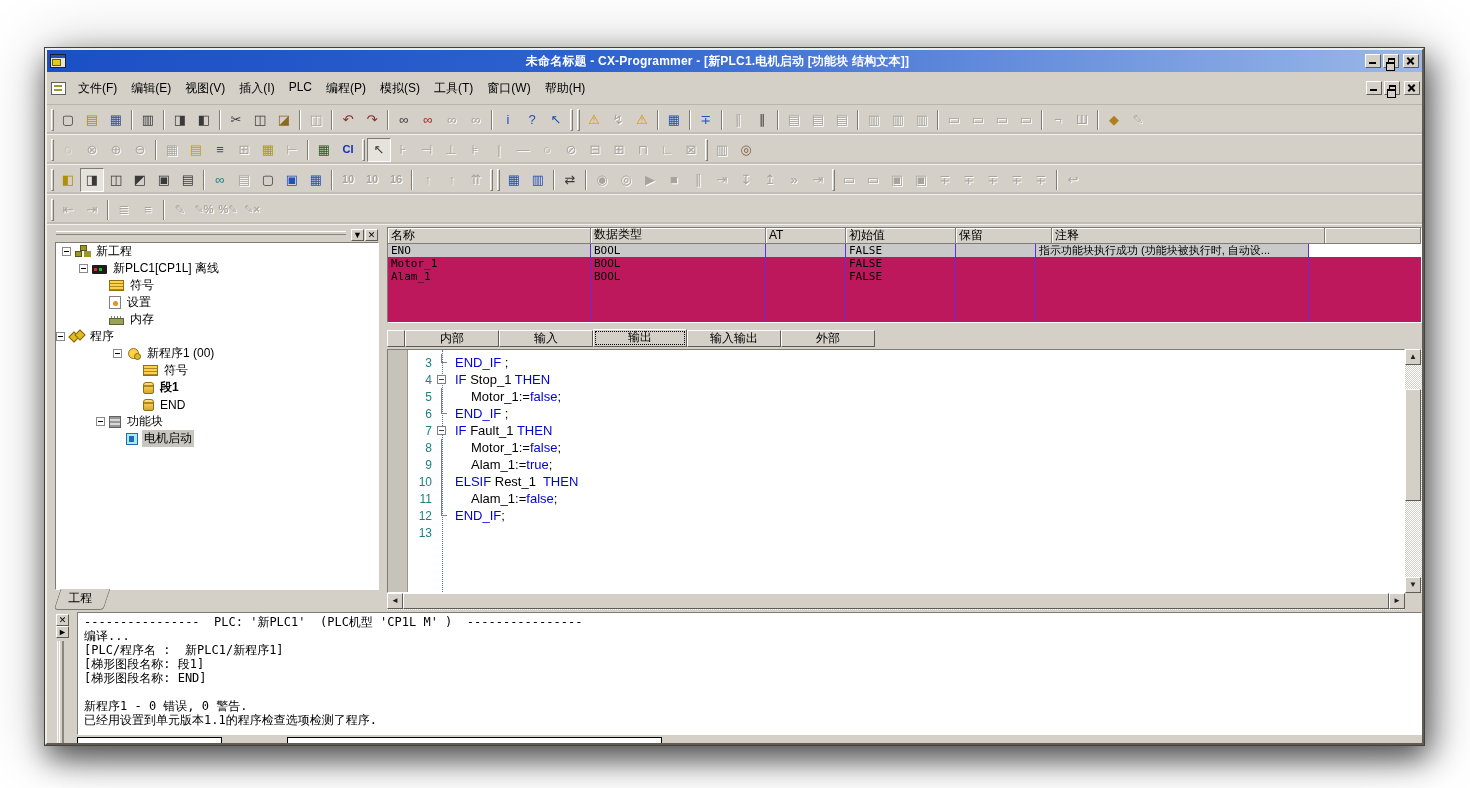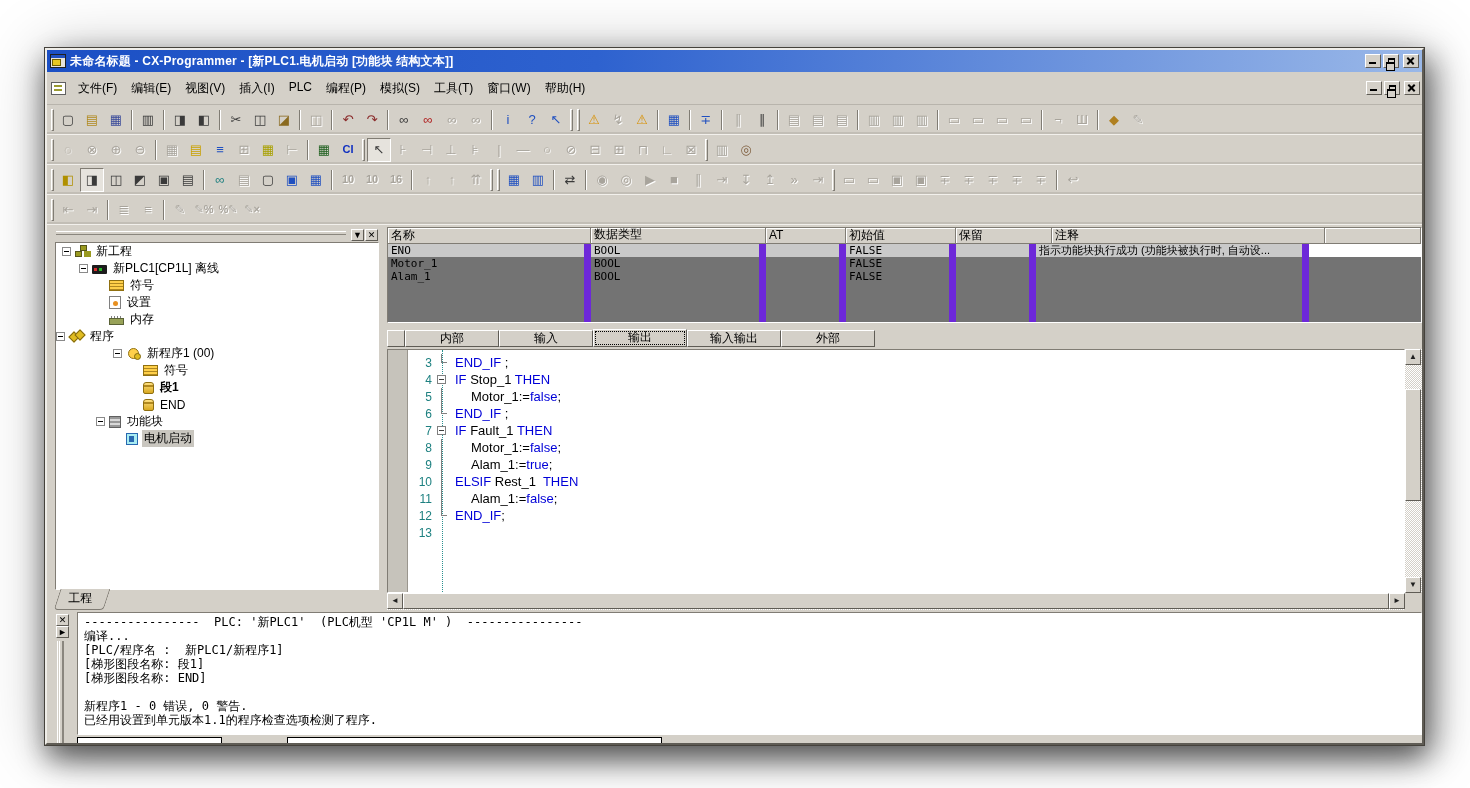--- a/index.html
+++ b/index.html
@@ -14,21 +14,21 @@
     box-shadow: 0 14px 26px rgba(0,0,0,.45), 0 4px 60px rgba(0,0,0,.25), 12px 10px 30px rgba(0,0,0,.30);
     display:flex; flex-direction:column; }
 
   .titlebar { height:22px; background:linear-gradient(90deg,#1b4fc4,#2e62cf 40%,#9ab8e8);
     display:flex; align-items:center; padding:0 3px; flex:none; }
   .app-icon { width:16px; height:14px; flex:none; margin-right:4px; position:relative;
     background:#e8e4dc; border:1px solid #202020; }
   .app-icon::before { content:""; position:absolute; left:0; top:0; right:0; height:3px; background:#2050c0; }
   .app-icon::after { content:""; position:absolute; left:1px; bottom:1px; width:7px; height:5px; background:#e8c820; border:1px solid #706000; }
   .title-text { color:#fff; font-weight:bold; font-size:12px; letter-spacing:0.2px;
-    white-space:nowrap; overflow:hidden; flex:1; }
+    white-space:nowrap; overflow:hidden; flex:1;text-align:center; }
   .winbtns { display:flex; gap:2px; flex:none; }
   .wbtn { width:16px; height:14px; background:#d4d0c8; border:1px solid;
     border-color:#fff #5f5c55 #5f5c55 #fff; position:relative; cursor:default; }
   .wbtn .b-min { position:absolute; left:3px; bottom:3px; width:7px; height:2px; background:#000; }
   .wbtn .b-rst { position:absolute; left:4px; top:3px; width:7px; height:7px; border:1px solid #000; border-top-width:2px; background:#d4d0c8; }
   .wbtn .b-rst::before { content:""; position:absolute; left:-3px; top:2px; width:7px; height:6px; border:1px solid #000; border-top-width:2px; background:#d4d0c8; }
   .wbtn .b-x1,.wbtn .b-x2 { position:absolute; left:2px; top:5px; width:9px; height:2px; background:#000; }
   .wbtn .b-x1 { transform:rotate(45deg); } .wbtn .b-x2 { transform:rotate(-45deg); }
 
   .menubar { height:22px; display:flex; align-items:center; padding:16px 2px; flex:none;
@@ -94,24 +94,24 @@
   .ws-tab { font-size:12px; padding:1px 14px 2px 10px; background:#d4d0c8; border:1px solid #807c74; border-top:none;
     transform:skewX(-18deg); border-radius:0 0 4px 4px; }
   .ws-tab span { display:inline-block; transform:skewX(18deg); }
 
   .splitter { width:8px; flex:none; }
 
   
   .rightpane { flex:1; display:flex; flex-direction:column; min-width:0; min-height:0; }
 
   
-  .vartable { flex:none; background:#737373; border:1px solid; border-color:#807c74 #fff #fff #807c74; }
+  .vartable { flex:none; background:#be185d; border:1px solid; border-color:#807c74 #fff #fff #807c74; }
   .vt-row { display:flex; height:13px; font-size:11px; font-family:"DejaVu Sans Mono",monospace; }
   .vt-head { height:16px; font-family:"Liberation Sans",sans-serif; font-size:12px; }
-  .vt-cell { flex:none; overflow:hidden; white-space:nowrap; padding:0 3px; border-right:7px solid #6d28d9; line-height:13px; }
+  .vt-cell { flex:none; overflow:hidden; white-space:nowrap; padding:0 3px; border-right:1px solid #6d28d9; line-height:13px; }
   .vt-head .vt-cell { background:#d4d0c8; border-right:1px solid #807c74; border-bottom:1px solid #807c74;
     box-shadow:inset 1px 1px 0 #fff; line-height:15px; color:#000; }
   .vt-fill { flex:1; border-right:none; }
   .vt-row.sel .vt-cell { background:#c9c9c9; }
   .vt-row.sel .vt-fill { background:#fff; }
   .vt-row .cjk { font-family:"Liberation Sans",sans-serif; font-size:11px; }
 
   
   .tabstrip { height:24px; flex:none; display:flex; align-items:flex-end; padding-top:4px; }
   .tab-stub { width:18px; height:17px; background:#d4d0c8; border:1px solid; border-color:#fff #5f5c55 #5f5c55 #fff; flex:none; }

